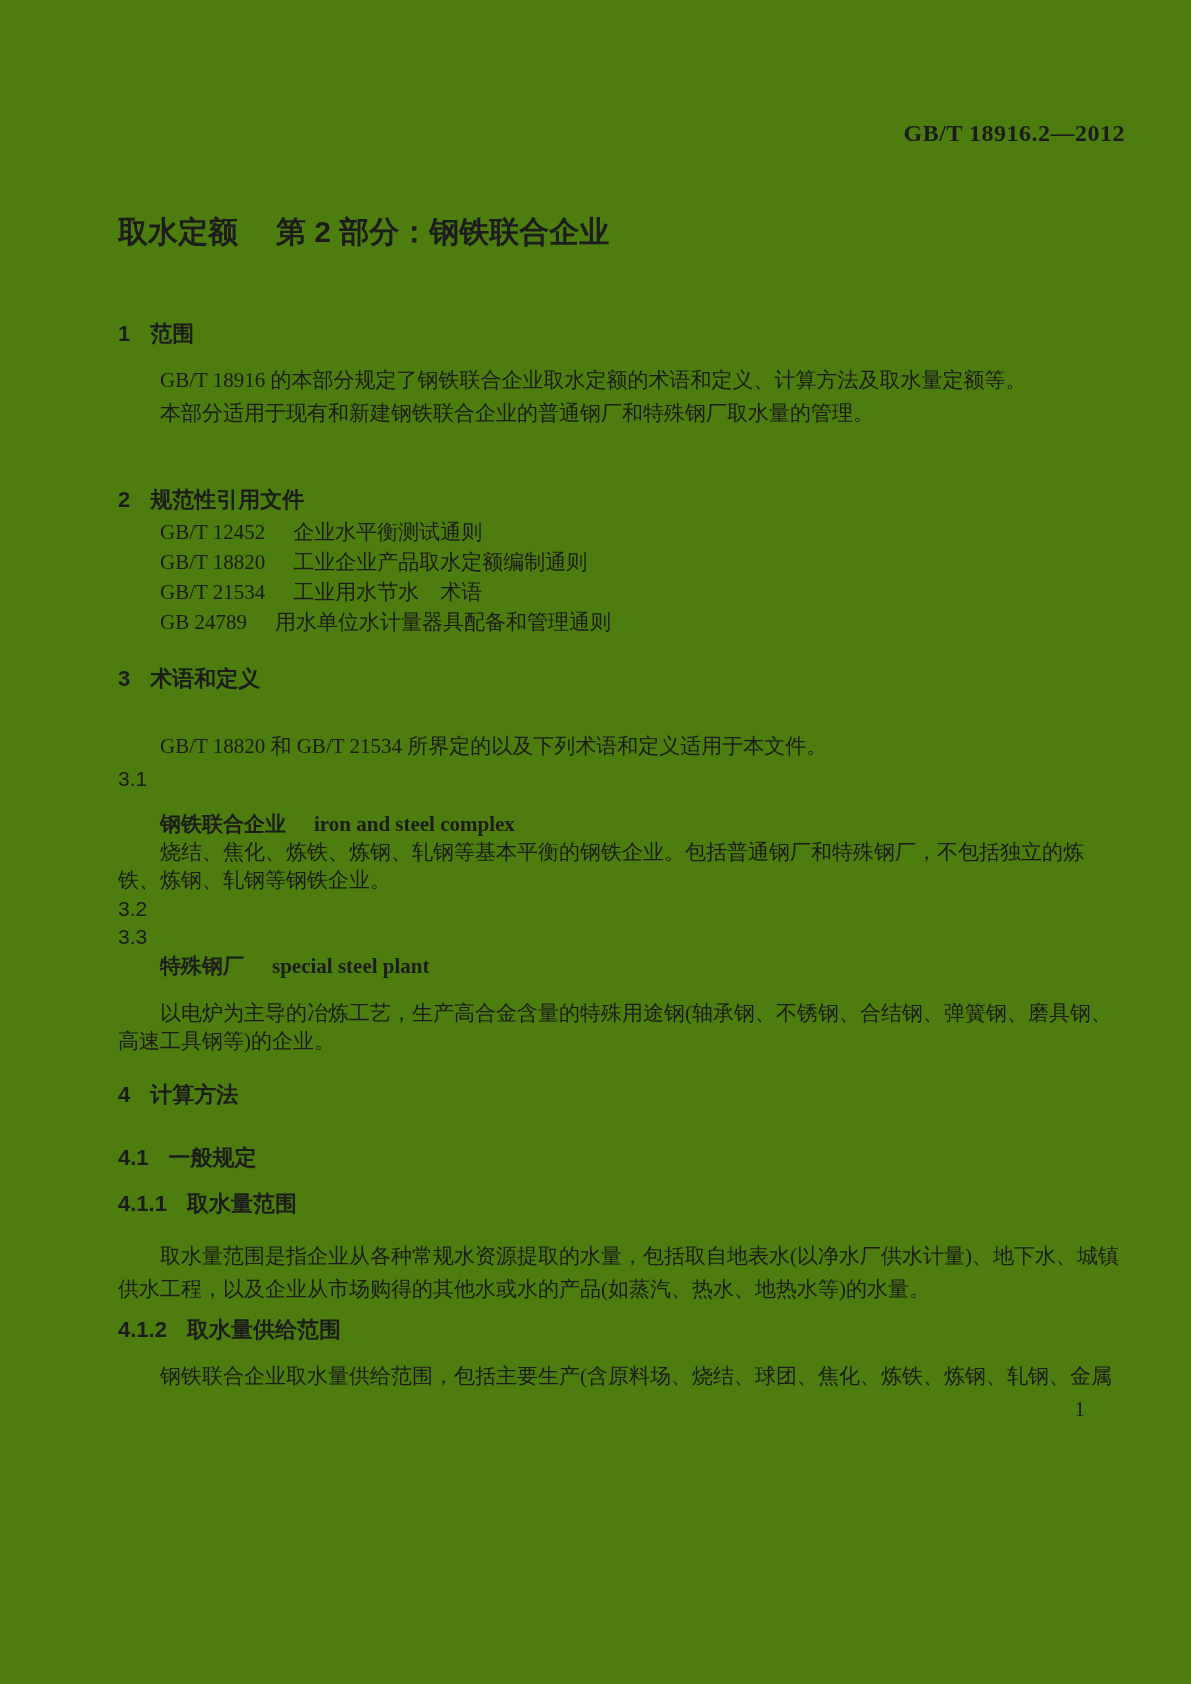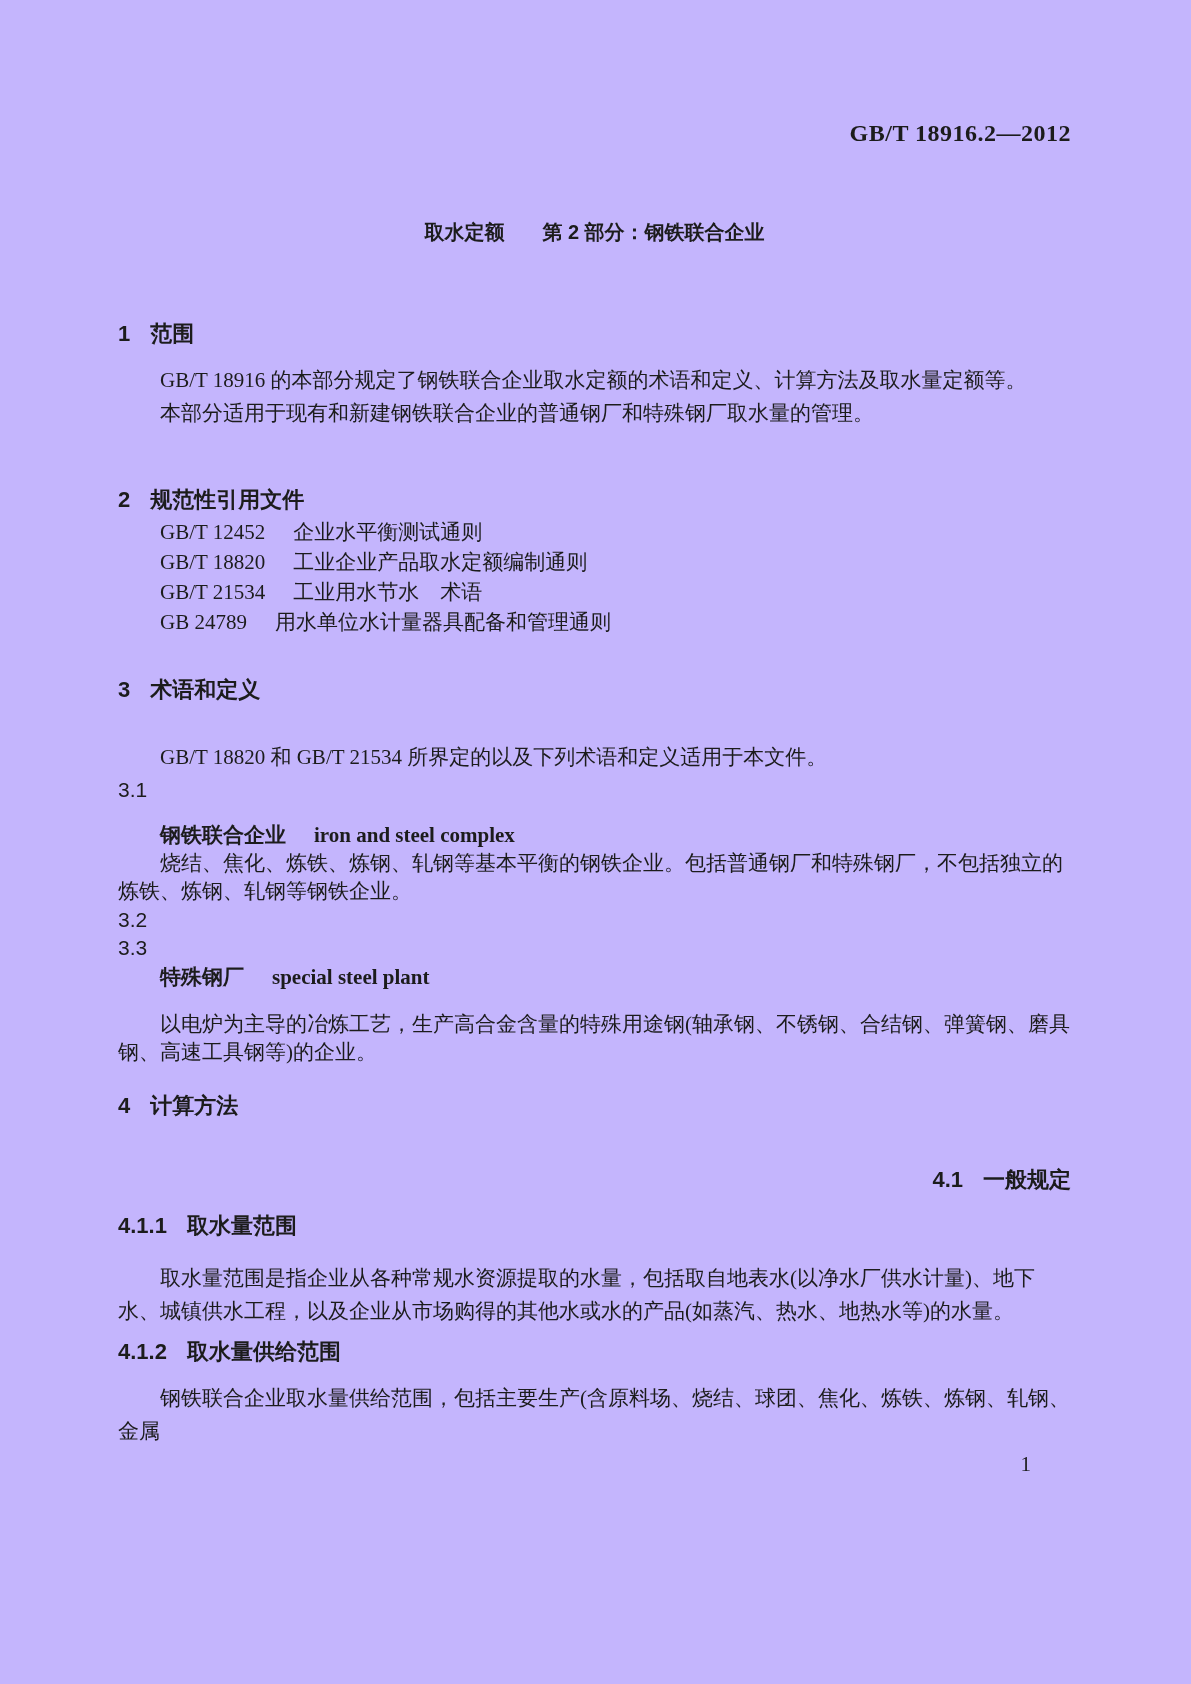--- a/index.html
+++ b/index.html
@@ -1,41 +1,41 @@
 <!DOCTYPE html>
 <html><head>
 <meta charset="utf-8">
 <style>
   html,body { margin:0; padding:0; background:#e8e8e8; }
   .page {
     position:relative;
     width:1191px; height:1684px;
     margin:0 auto;
-    background:#c4b5fd;
+    background:#4d7c0f;
     box-sizing:border-box;
-    padding:118px 120px 0 118px;
+    padding:118px 66px 0 118px;
     overflow:hidden;
     color:#1c1c1c;
     font-family:"Liberation Serif","DejaVu Serif",serif;
     font-size:21px;
   }
   .std-code {
     text-align:right;
     font-family:"Liberation Serif","DejaVu Serif",serif;
     font-weight:bold;
     font-size:24px;
     line-height:30px;
     letter-spacing:0.5px;
   }
   .doc-title {
     margin-top:64px;
-    text-align:center;
+    text-align:left;
     font-family:"Liberation Sans","DejaVu Sans",sans-serif;
     font-weight:bold;
-    font-size:20px;
+    font-size:30px;
     line-height:40px;
   }
   .doc-title .t1 { margin-right:38px; }
   .sec-h {
     font-family:"Liberation Sans","DejaVu Sans",sans-serif;
     font-weight:bold;
     font-size:22px;
     line-height:28px;
   }
   .sec-h .num { font-weight:600; margin-right:20px; }
@@ -104,21 +104,21 @@
       <span class="code">GB/T 18820</span><span>工业企业产品取水定额编制通则</span>
     </div>
     <div class="ref-line">
       <span class="code">GB/T 21534</span><span>工业用水节水　术语</span>
     </div>
     <div class="ref-line">
       <span class="code">GB 24789</span><span>用水单位水计量器具配备和管理通则</span>
     </div>
   </div>
 
-  <div class="sec-h" style="margin-top:39px;">
+  <div class="sec-h" style="margin-top:28px;">
     <span class="num">3</span><span>术语和定义</span>
   </div>
   <p class="body" style="margin-top:37px;">GB/T 18820 和 GB/T 21534 所界定的以及下列术语和定义适用于本文件。</p>
 
   <div class="clause-num" style="margin-top:2px;">3.1</div>
   <div class="term-line" style="margin-top:18px;">
     <span class="zh">钢铁联合企业</span><span class="en">iron and steel complex</span>
   </div>
   <p class="body def">烧结、焦化、炼铁、炼钢、轧钢等基本平衡的钢铁企业。包括普通钢厂和特殊钢厂，不包括独立的炼铁、炼钢、轧钢等钢铁企业。</p>
 
@@ -127,21 +127,21 @@
   <div class="clause-num" style="margin-top:1px;">3.3</div>
   <div class="term-line" style="margin-top:2px;">
     <span class="zh">特殊钢厂</span><span class="en">special steel plant</span>
   </div>
   <p class="body def" style="margin-top:19px;">以电炉为主导的冶炼工艺，生产高合金含量的特殊用途钢(轴承钢、不锈钢、合结钢、弹簧钢、磨具钢、高速工具钢等)的企业。</p>
 
   <div class="sec-h" style="margin-top:26px;">
     <span class="num">4</span><span>计算方法</span>
   </div>
 
-  <div class="sec-h" style="margin-top:46px;text-align:right;">
+  <div class="sec-h" style="margin-top:35px;">
     <span class="num">4.1</span><span>一般规定</span>
   </div>
 
   <div class="sec-h" style="margin-top:18px;">
     <span class="num">4.1.1</span><span>取水量范围</span>
   </div>
   <p class="body" style="margin-top:22px;">取水量范围是指企业从各种常规水资源提取的水量，包括取自地表水(以净水厂供水计量)、地下水、城镇供水工程，以及企业从市场购得的其他水或水的产品(如蒸汽、热水、地热水等)的水量。</p>
 
   <div class="sec-h" style="margin-top:10px;">
     <span class="num">4.1.2</span><span>取水量供给范围</span>

